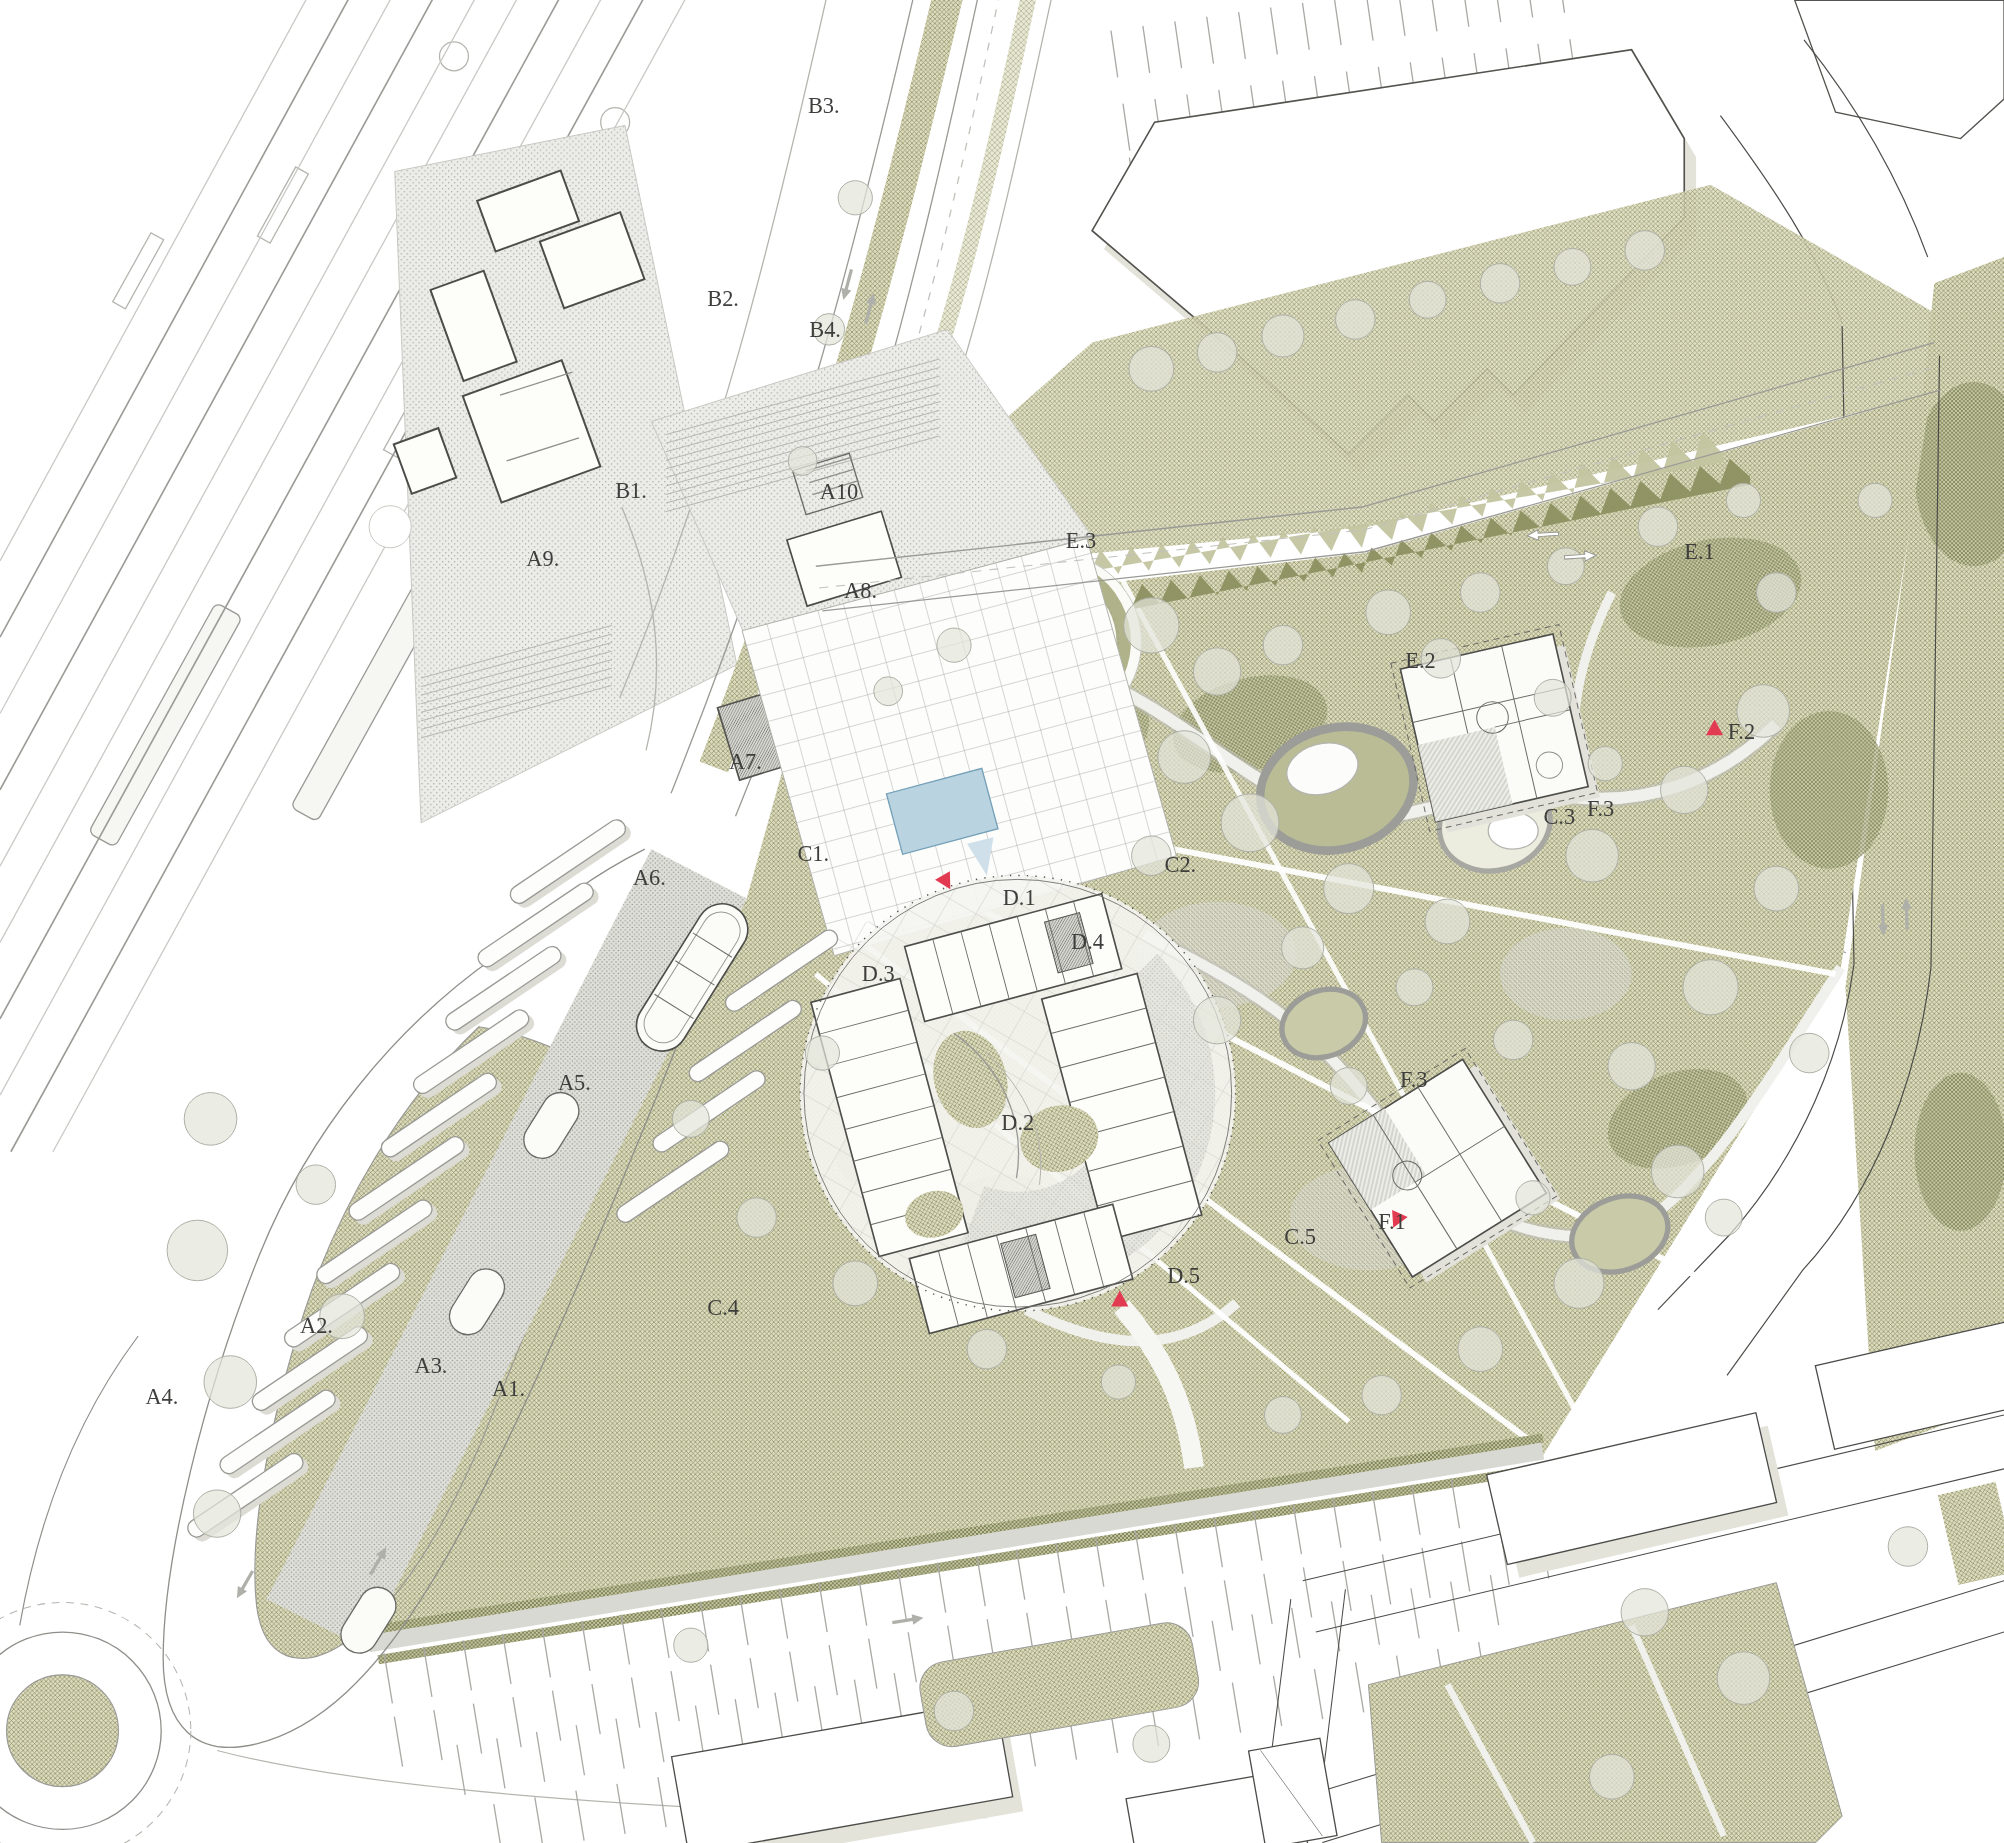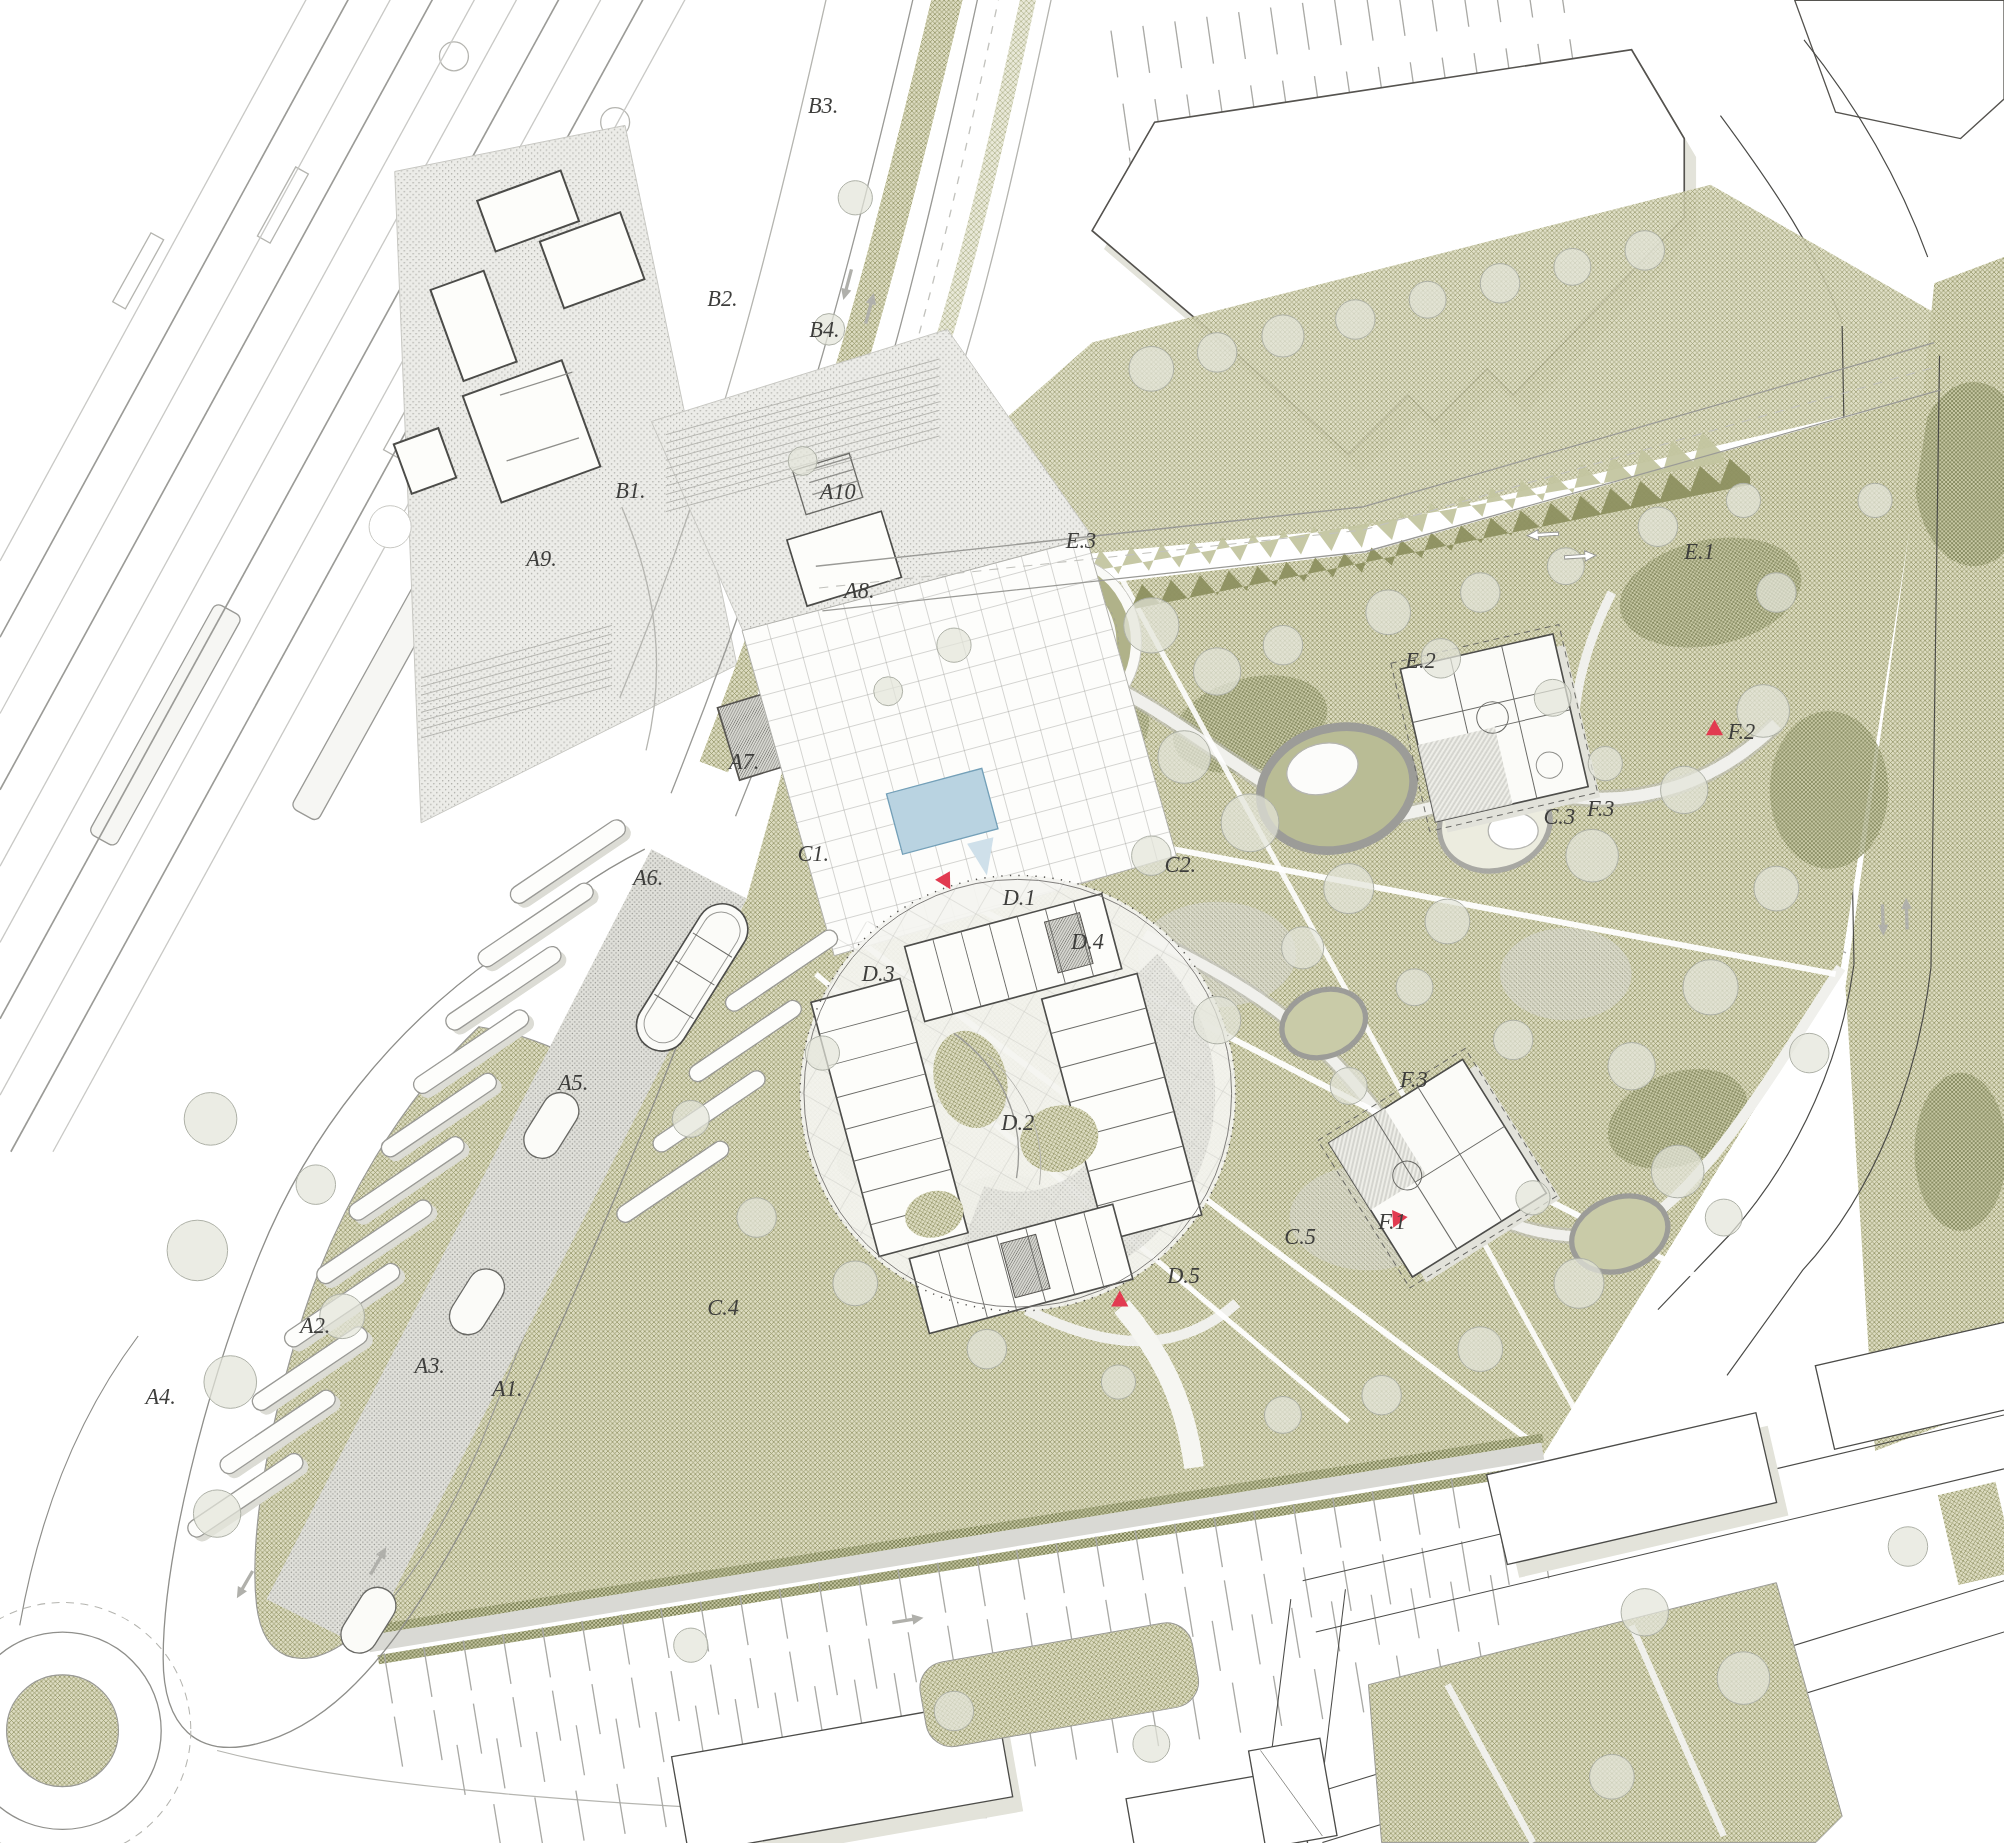--- a/index.html
+++ b/index.html
@@ -1,17 +1,17 @@
 <!DOCTYPE html>
 <html style="font-size:10.5px"><head>
 <meta charset="utf-8">
 <style>
   html,body{margin:0;padding:0;background:#ffffff;}
   .stage{position:relative;width:100vw;height:100vh;overflow:hidden;background:#ffffff;
-         font-family:"Liberation Serif", serif;font-style:italic;}
+         font-family:"Liberation Serif", serif;}
   svg{display:block;width:100%;height:100%;}
   text.plan-label{font-family:"Liberation Serif", serif;fill:#3e3e3c;}
 </style>
 </head>
 <body>
 
 <div class="stage">
 <svg viewBox="0 0 3046 2800" preserveAspectRatio="xMidYMid meet">
 <defs>
   <pattern id="pOlive" width="7" height="7" patternUnits="userSpaceOnUse">

